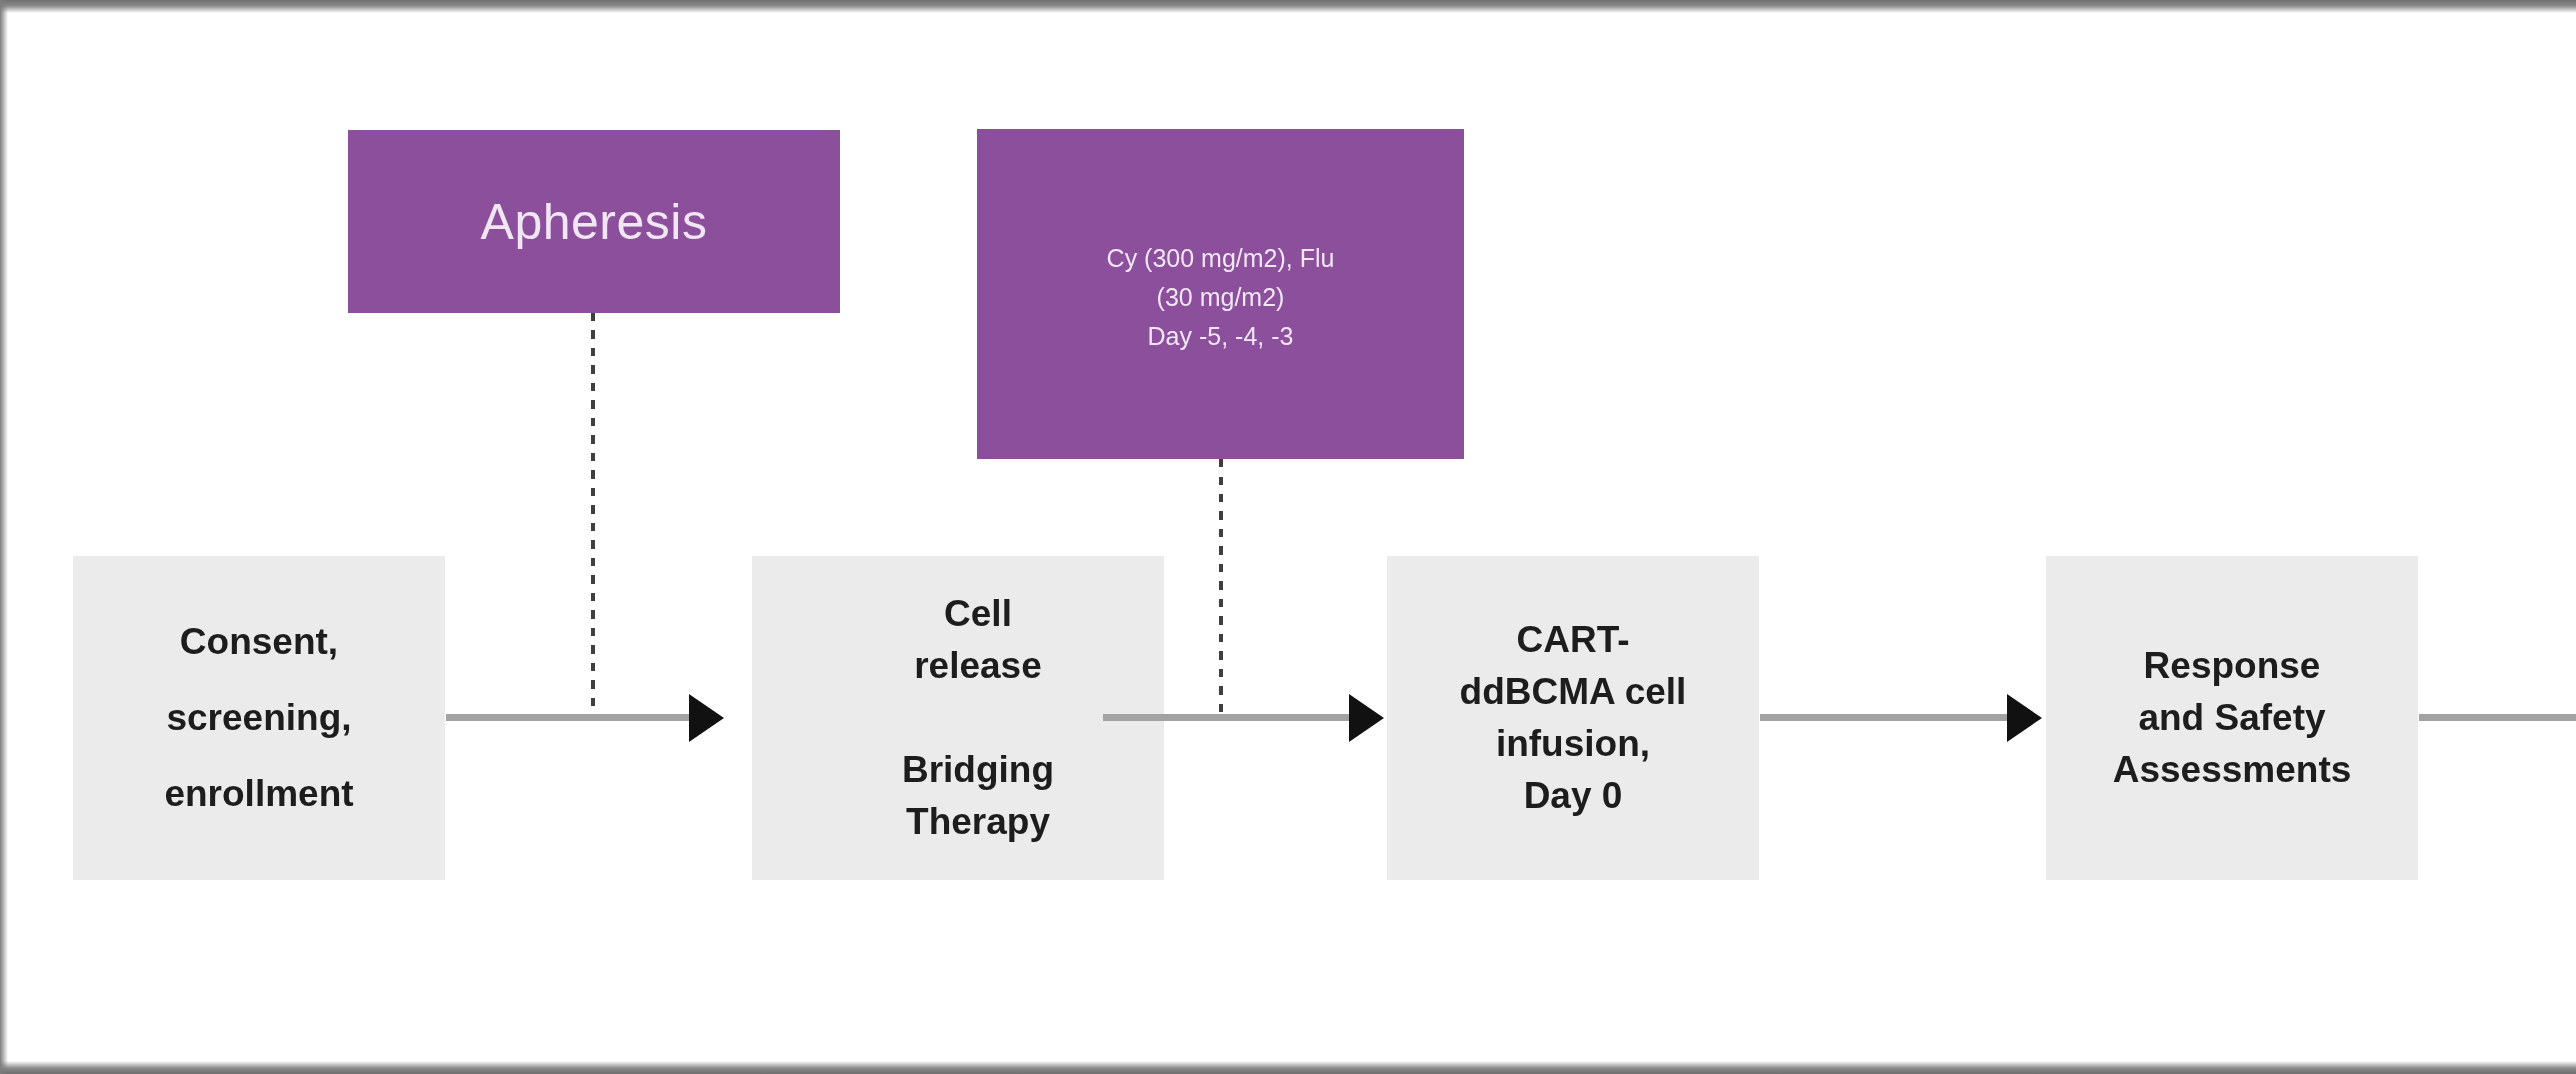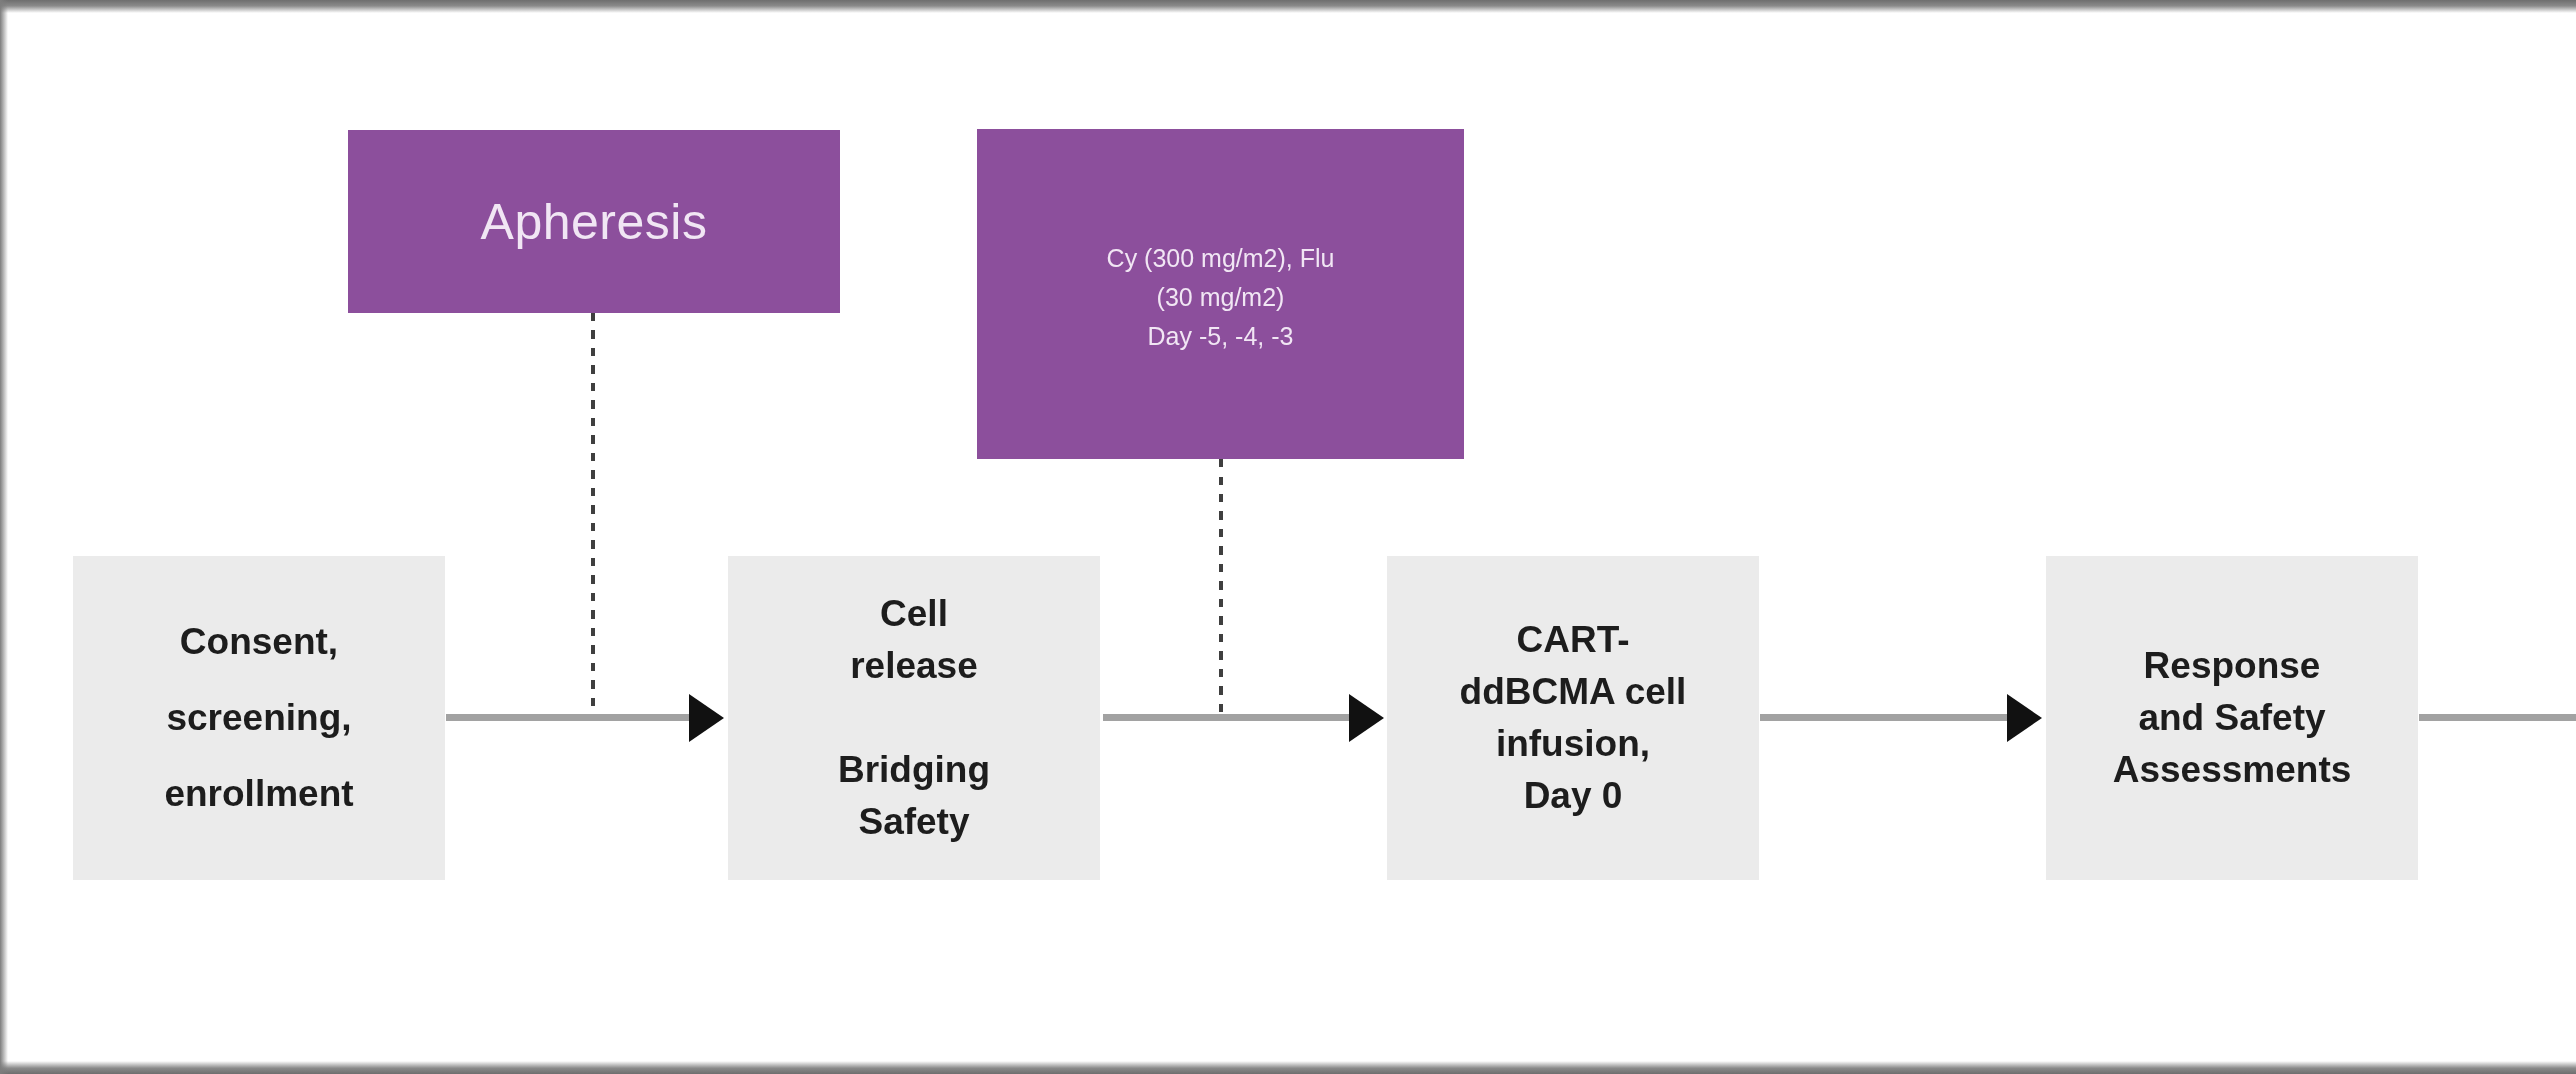--- a/index.html
+++ b/index.html
@@ -51,21 +51,21 @@
     color:#1d1d1d;
     display:flex;
     flex-direction:column;
     align-items:center;
     justify-content:center;
     text-align:center;
   }
   .gbox .line { font-size:37px; font-weight:700; line-height:52px; white-space:pre; }
 
   .gbox1 { left:73px;gap:24px;  }
-  .gbox2 { left:728px; }
+  .gbox2 { left:752px;padding-left:40px; }
   .gbox3 { left:1387px;justify-content:center; }
   .gbox4 { left:2046px; }
 
   
   .arrow { position:absolute; top:694px; height:47px; }
   .arrow .shaft {
     position:absolute; left:0; right:30px; top:20px; height:7.2px;
     background:#a2a2a2;
   }
   .arrow .head {
@@ -116,21 +116,21 @@
   <div class="gbox gbox1">
       <div class="line">Consent,</div>
       <div class="line">screening,</div>
       <div class="line">enrollment</div>
     </div>
   <div class="gbox gbox2">
       <div class="line">Cell</div>
       <div class="line">release</div>
       <div class="line">&nbsp;</div>
       <div class="line">Bridging</div>
-      <div class="line">Safety</div>
+      <div class="line">Therapy</div>
     </div>
   <div class="gbox gbox3">
       <div class="line">CART-</div>
       <div class="line">ddBCMA cell</div>
       <div class="line">infusion,</div>
       <div class="line">Day 0</div>
     </div>
   <div class="gbox gbox4">
       <div class="line">Response</div>
       <div class="line">and Safety</div>

